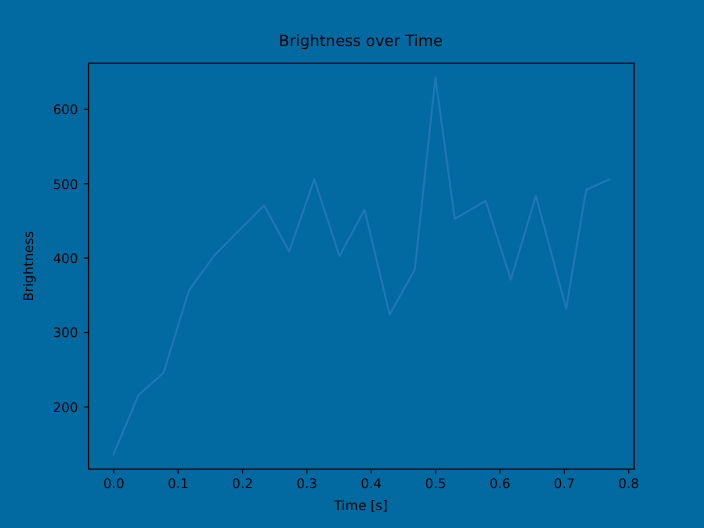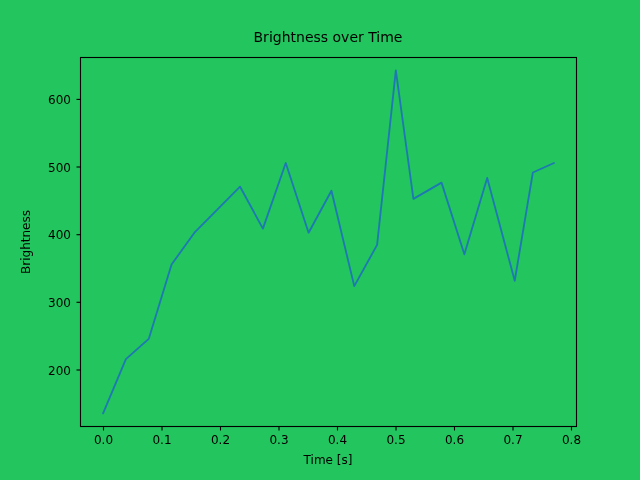--- a/index.html
+++ b/index.html
@@ -10,21 +10,21 @@
   body {
     width: 640px;
     height: 480px;
     font-family: "DejaVu Sans", sans-serif;
     overflow: hidden;
   }
   #figure {
     position: relative;
     width: 640px;
     height: 480px;
-    background: #22c55e;
+    background: #0369a1;
   }
   #chart-svg {
     position: absolute;
     left: 0;
     top: 0;
     width: 640px;
     height: 480px;
     display: block;
   }
   .tick-label {

